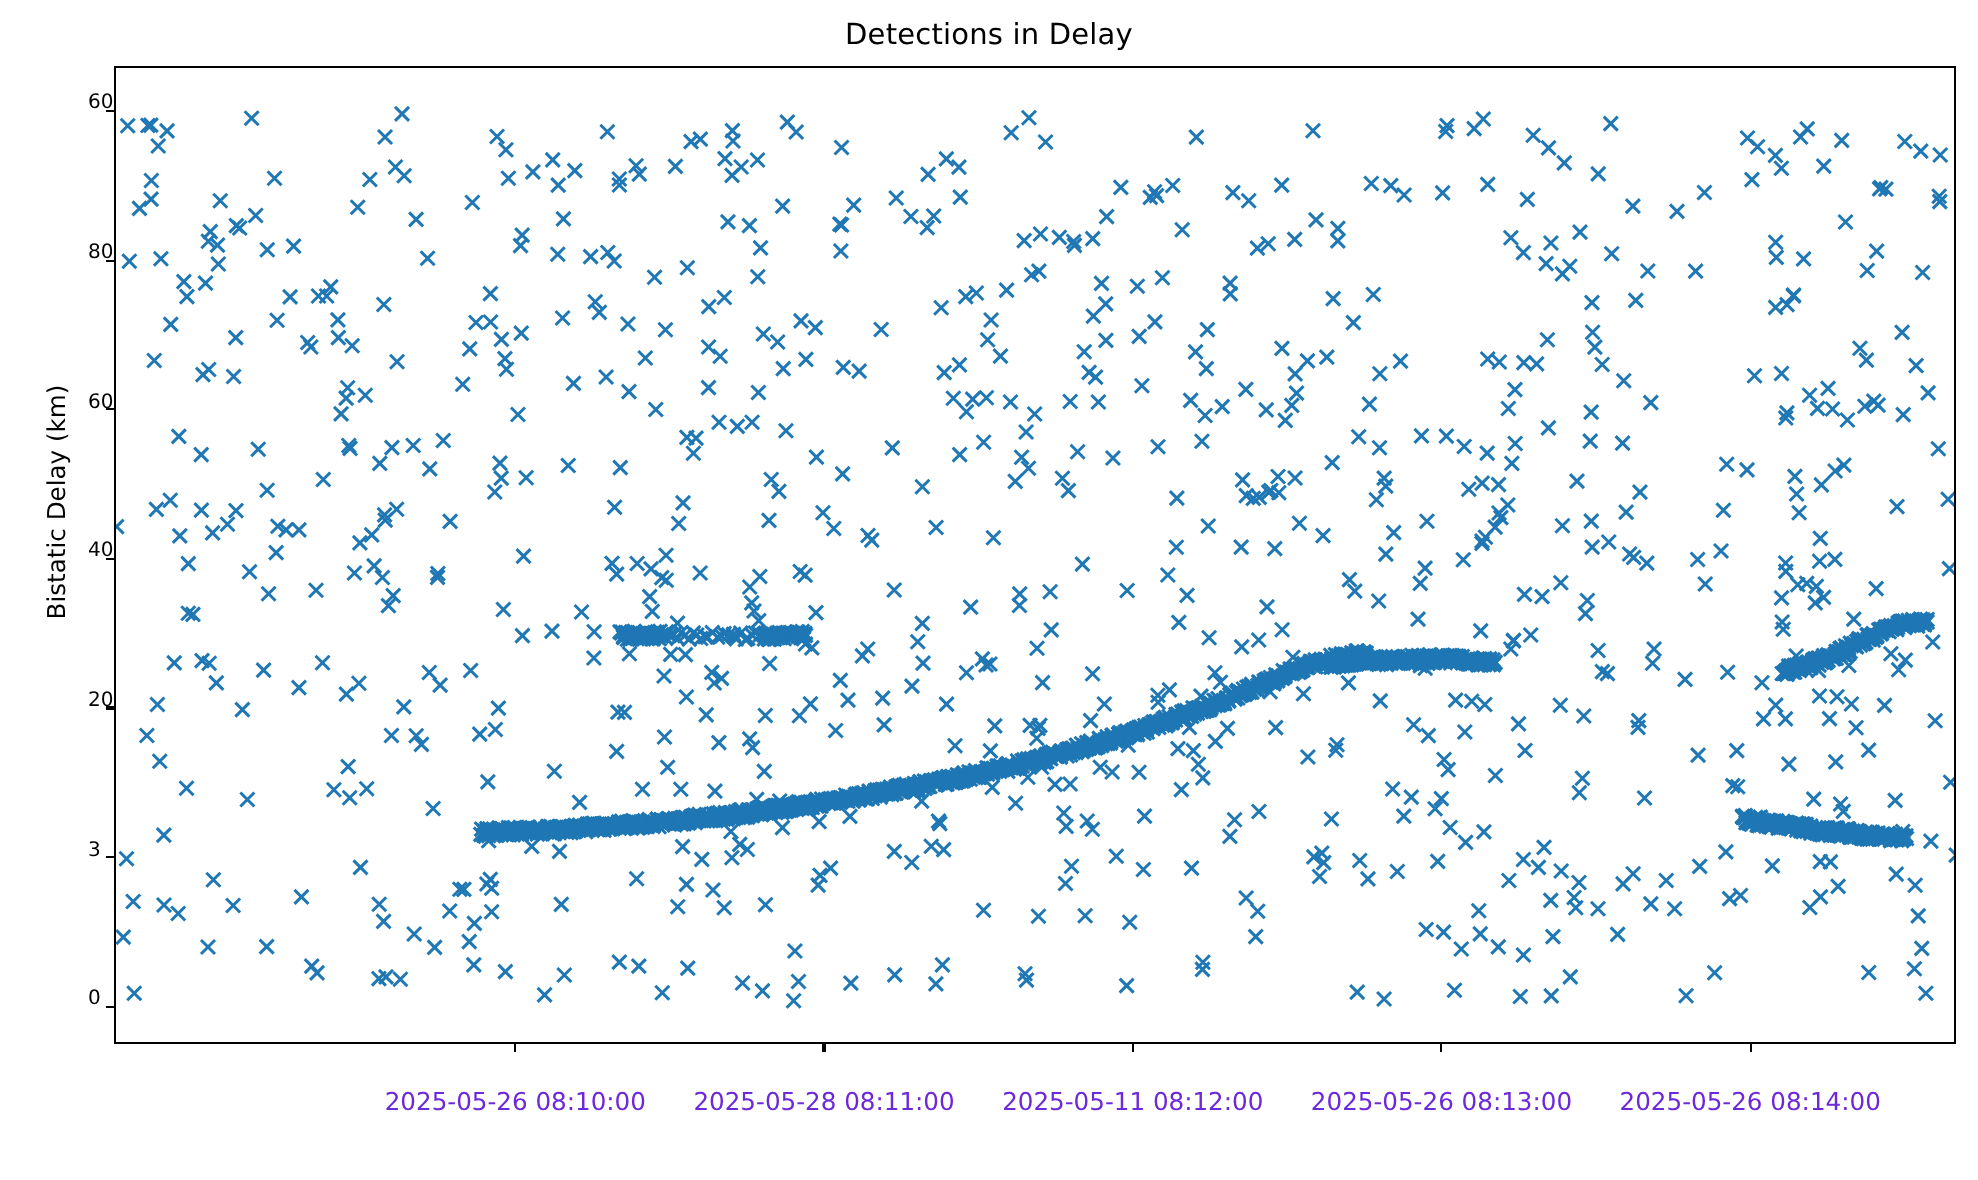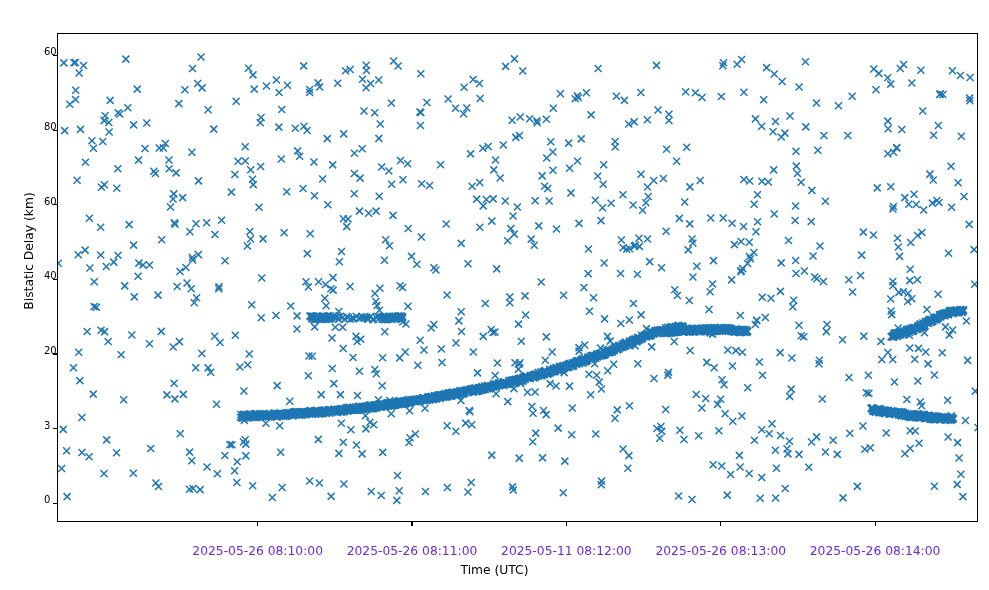--- a/index.html
+++ b/index.html
@@ -149,20 +149,21 @@
     text-align: center;
     font-size: 12.3px;
     color: #000000;
   }
 </style>
 </head>
 <body>
 
 <div id="figure">
 
+  <div id="chart-title">Detections in Delay</div>
 
   <div id="plot-area">
     <svg id="points-svg" viewBox="0 0 921 489" preserveAspectRatio="none">
         <g stroke="#1f77b4" stroke-width="1.5" stroke-linecap="butt" fill="none">
           <path d="M56.67,75.32L63.67,82.32M56.67,82.32L63.67,75.32"></path>
           <path d="M567.85,282.51L574.85,289.51M567.85,289.51L574.85,282.51"></path>
           <path d="M612.74,303.91L619.74,310.91M612.74,310.91L619.74,303.91"></path>
           <path d="M718.90,253.88L725.90,260.88M718.90,260.88L725.90,253.88"></path>
           <path d="M856.36,343.45L863.36,350.45M856.36,350.45L863.36,343.45"></path>
           <path d="M112.33,156.36L119.33,163.36M112.33,163.36L119.33,156.36"></path>
@@ -2945,32 +2946,31 @@
         <div class="ytick-text">60</div>
       </div>
     </div>
   <div id="x-ticks-wrap">
       <div class="xtick" style="left: 200.665px;">
         <div class="xtick-line"></div>
         <div class="xtick-text">2025-05-26 08:10:00</div>
       </div>
       <div class="xtick" style="left: 355.022px;">
         <div class="xtick-line"></div>
-        <div class="xtick-text">2025-05-26 08:11:00</div>
+        <div class="xtick-text">2025-05-28 08:11:00</div>
       </div>
       <div class="xtick" style="left: 509.38px;">
         <div class="xtick-line"></div>
         <div class="xtick-text">2025-05-11 08:12:00</div>
       </div>
       <div class="xtick" style="left: 663.737px;">
         <div class="xtick-line"></div>
         <div class="xtick-text">2025-05-26 08:13:00</div>
       </div>
       <div class="xtick" style="left: 818.095px;">
         <div class="xtick-line"></div>
         <div class="xtick-text">2025-05-26 08:14:00</div>
       </div>
     </div>
 
   <div id="y-axis-label">Bistatic Delay (km)</div>
-  <div id="x-axis-label">Time (UTC)</div>
 
 </div>
 
 </body></html>

